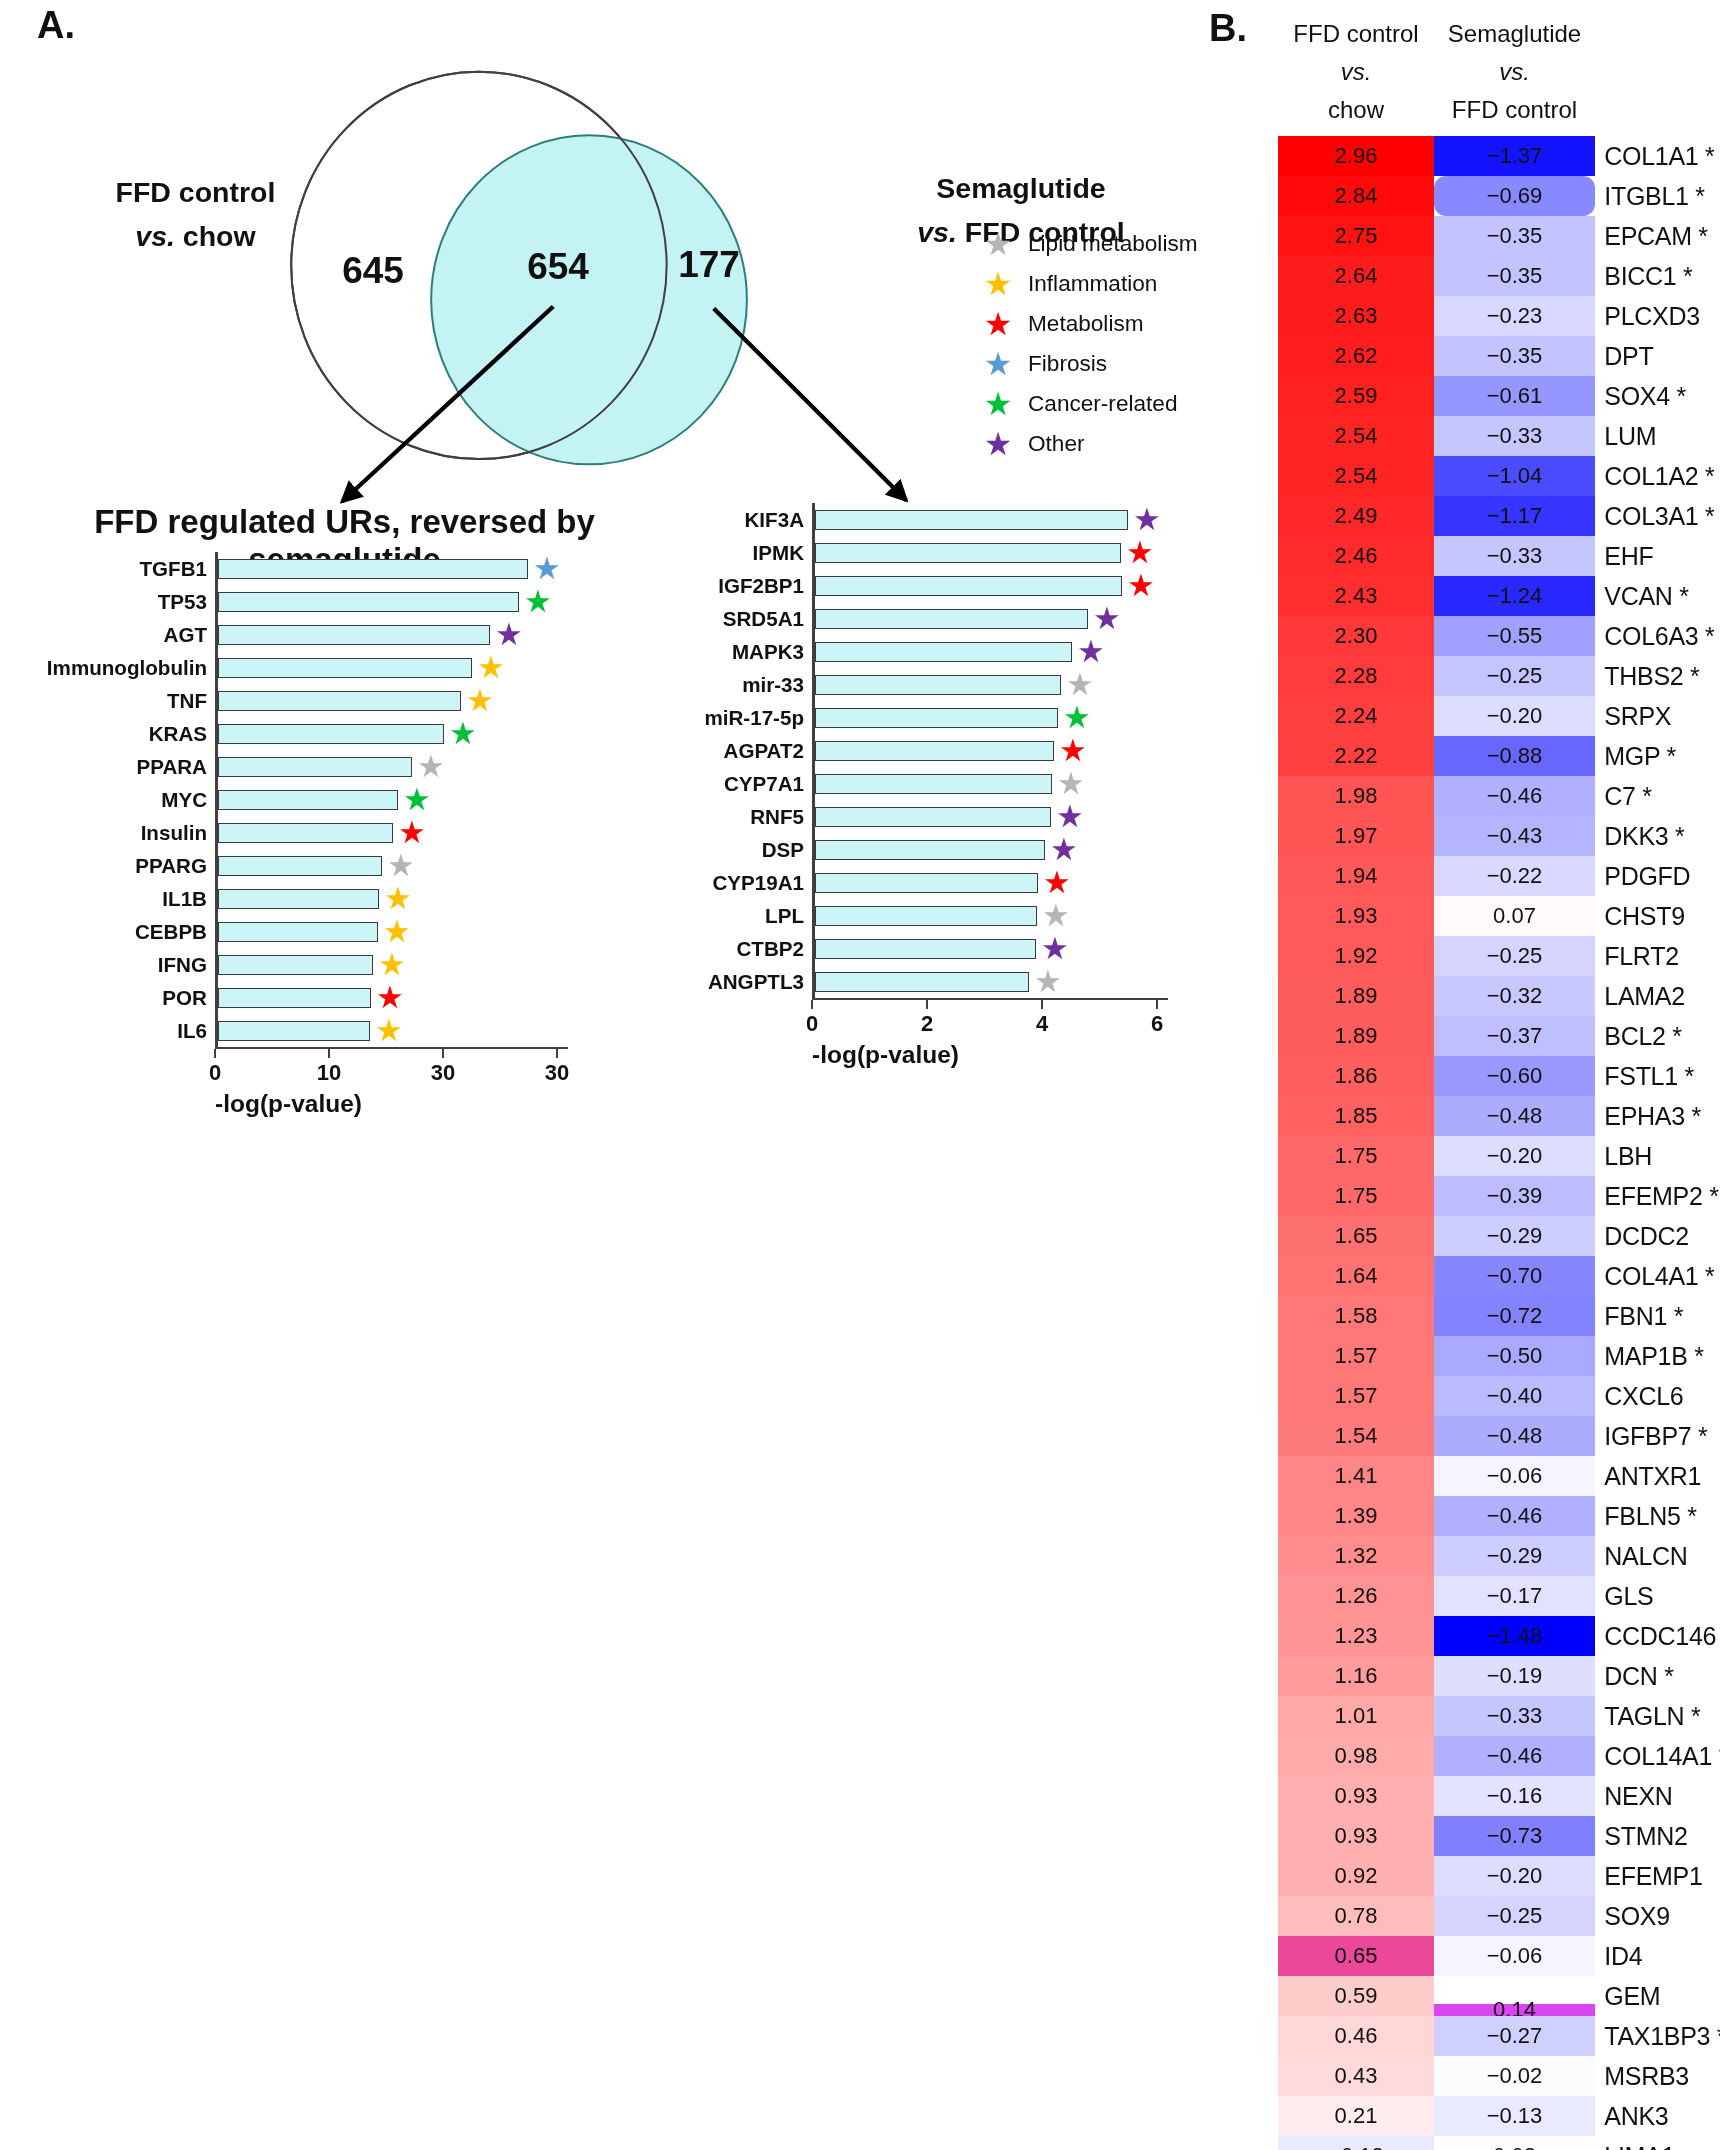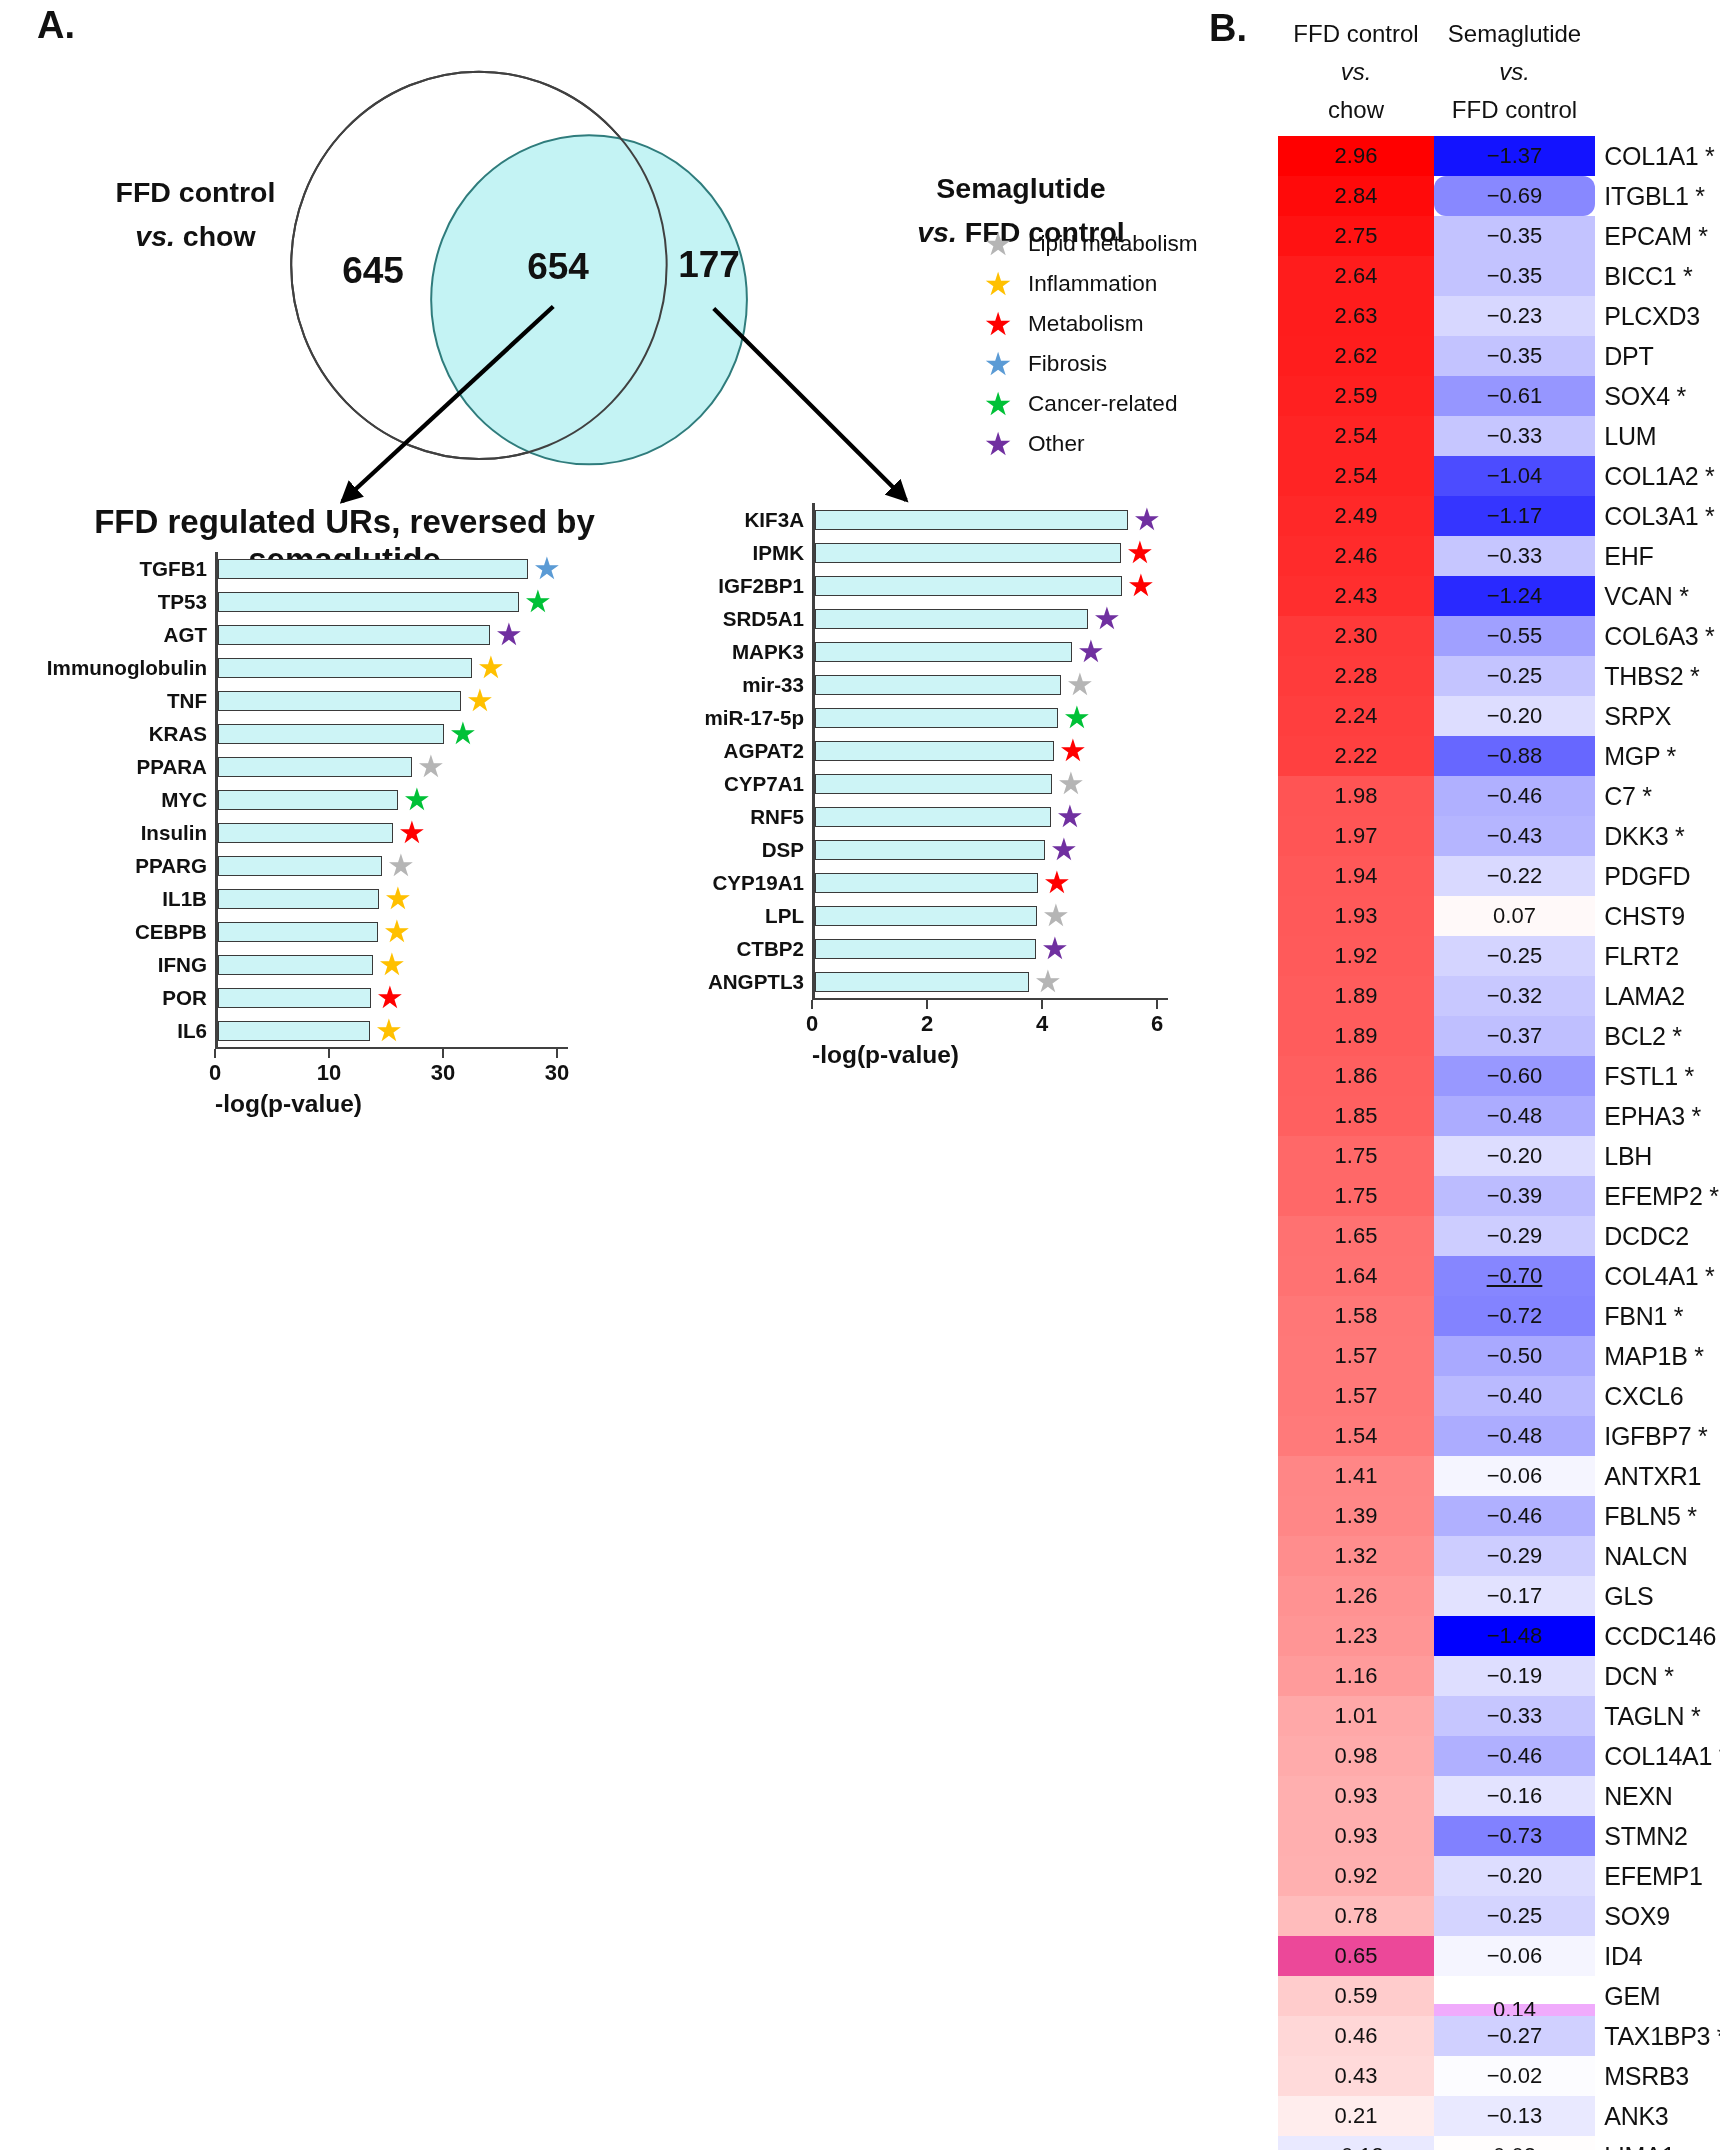--- a/index.html
+++ b/index.html
@@ -511,21 +511,21 @@
         <div class="hm-c2" style="background: rgb(188, 188, 255);">−0.39</div>
         <div class="hm-gene">EFEMP2 *</div>
       </div>
       <div class="hm-row">
         <div class="hm-c1" style="background: rgb(255, 113, 113);">1.65</div>
         <div class="hm-c2" style="background: rgb(205, 205, 255);">−0.29</div>
         <div class="hm-gene">DCDC2</div>
       </div>
       <div class="hm-row">
         <div class="hm-c1" style="background: rgb(255, 114, 114);">1.64</div>
-        <div class="hm-c2" style="background: rgb(134, 134, 255); text-decoration: underline;">−0.70</div>
+        <div class="hm-c2" style="background: rgb(134, 134, 255);">−0.70</div>
         <div class="hm-gene">COL4A1 *</div>
       </div>
       <div class="hm-row">
         <div class="hm-c1" style="background: rgb(255, 119, 119);">1.58</div>
         <div class="hm-c2" style="background: rgb(131, 131, 255);">−0.72</div>
         <div class="hm-gene">FBN1 *</div>
       </div>
       <div class="hm-row">
         <div class="hm-c1" style="background: rgb(255, 120, 120);">1.57</div>
         <div class="hm-c2" style="background: rgb(169, 169, 255);">−0.50</div>
@@ -601,21 +601,21 @@
         <div class="hm-c2" style="background: rgb(212, 212, 255);">−0.25</div>
         <div class="hm-gene">SOX9</div>
       </div>
       <div class="hm-row">
         <div class="hm-c1" style="background: #ec4899;">0.65</div>
         <div class="hm-c2" style="background: rgb(245, 245, 255);">−0.06</div>
         <div class="hm-gene">ID4</div>
       </div>
       <div class="hm-row">
         <div class="hm-c1" style="background: rgb(255, 204, 204);">0.59</div>
-        <div class="hm-c2" style="background: #f0abfc; margin-top: 28px;">0.14</div>
+        <div class="hm-c2" style="background: #d946ef; margin-top: 28px;">0.14</div>
         <div class="hm-gene">GEM</div>
       </div>
       <div class="hm-row">
         <div class="hm-c1" style="background: rgb(255, 215, 215);">0.46</div>
         <div class="hm-c2" style="background: rgb(208, 208, 255);">−0.27</div>
         <div class="hm-gene">TAX1BP3 *</div>
       </div>
       <div class="hm-row">
         <div class="hm-c1" style="background: rgb(255, 218, 218);">0.43</div>
         <div class="hm-c2" style="background: rgb(252, 252, 255);">−0.02</div>

